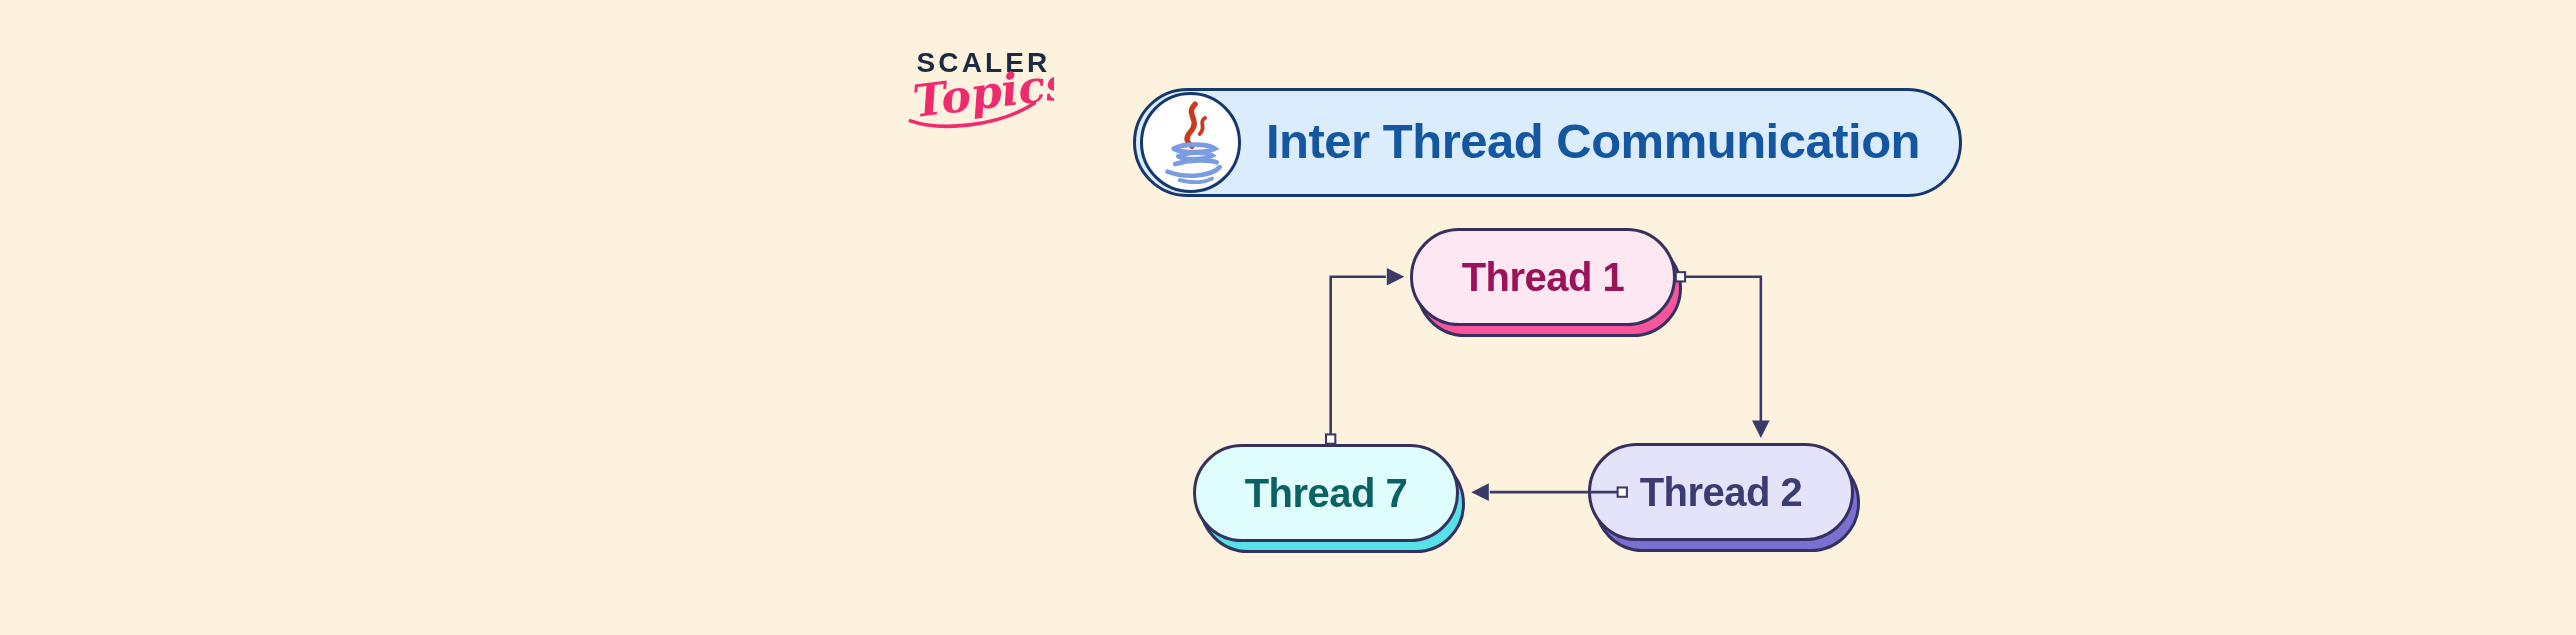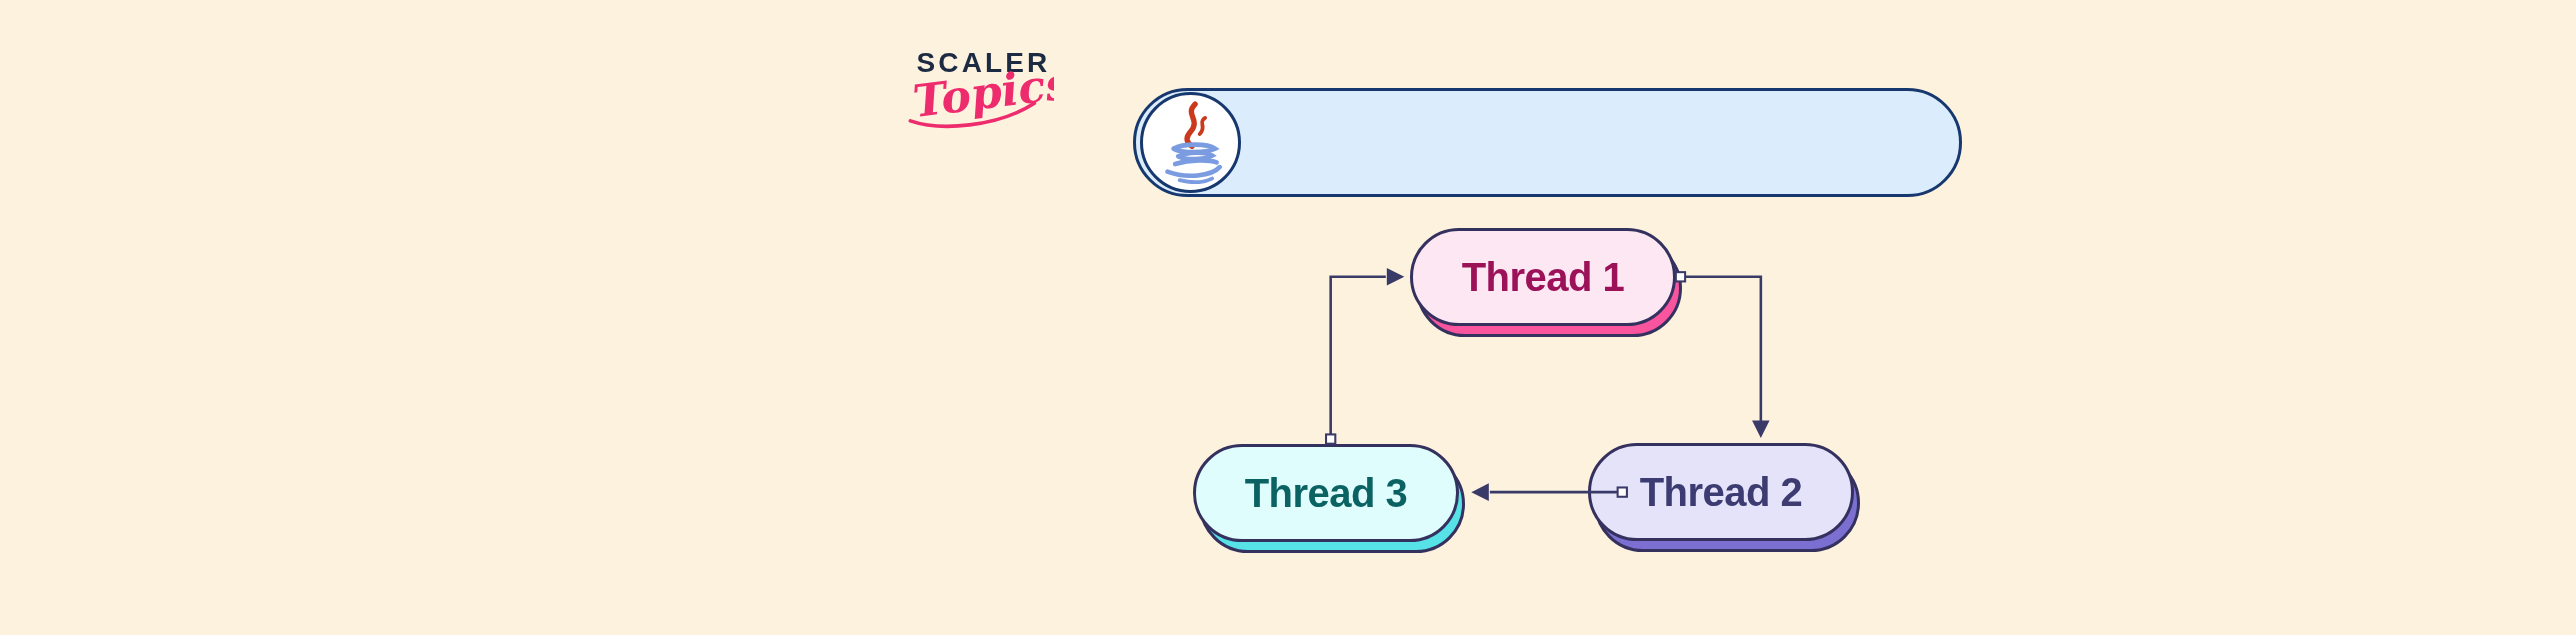--- a/index.html
+++ b/index.html
@@ -90,30 +90,31 @@
       <svg width="77" height="83" viewBox="0 0 100 108">
         <path class="jred" d="M56 4 C42 18 64 24 50 40 C42 49 46 55 52 59" stroke-width="7"></path>
         <path class="jred" d="M69 22 C59 29 72 32 62 43" stroke-width="5"></path>
         <path class="jblue" d="M28 62 C40 55 72 55 82 62 C70 68 38 68 28 62" stroke-width="6"></path>
         <path class="jblue" d="M34 72 C46 66 70 66 78 71 C66 77 44 77 34 72" stroke-width="6"></path>
         <path class="jblue" d="M30 82 C50 76 74 76 84 80" stroke-width="6"></path>
         <path class="jblue" d="M20 92 C44 101 78 98 88 86" stroke-width="6"></path>
         <path class="jblue" d="M36 103 C52 107 68 106 78 101" stroke-width="5"></path>
       </svg>
     </div>
+    <div class="banner-title">Inter Thread Communication</div>
   </div>
 
   <div class="thread t1">
     <span class="tlabel">Thread 1</span>
   </div>
   <div class="thread t2">
     <span class="tlabel">Thread 2</span>
   </div>
   <div class="thread t3">
-    <span class="tlabel">Thread 3</span>
+    <span class="tlabel">Thread 7</span>
   </div>
 
   <svg class="connectors" width="3091" height="636" viewBox="0 0 6000 1234">
 
     <path class="cline" d="M2583 846 L2583 537 L2690 537"></path>
     <polygon class="ahead" points="2726,537 2692,520 2692,554"></polygon>
 
     <path class="cline" d="M3272 537 L3418 537 L3418 818"></path>
     <polygon class="ahead" points="3418,850 3401,816 3435,816"></polygon>
 

